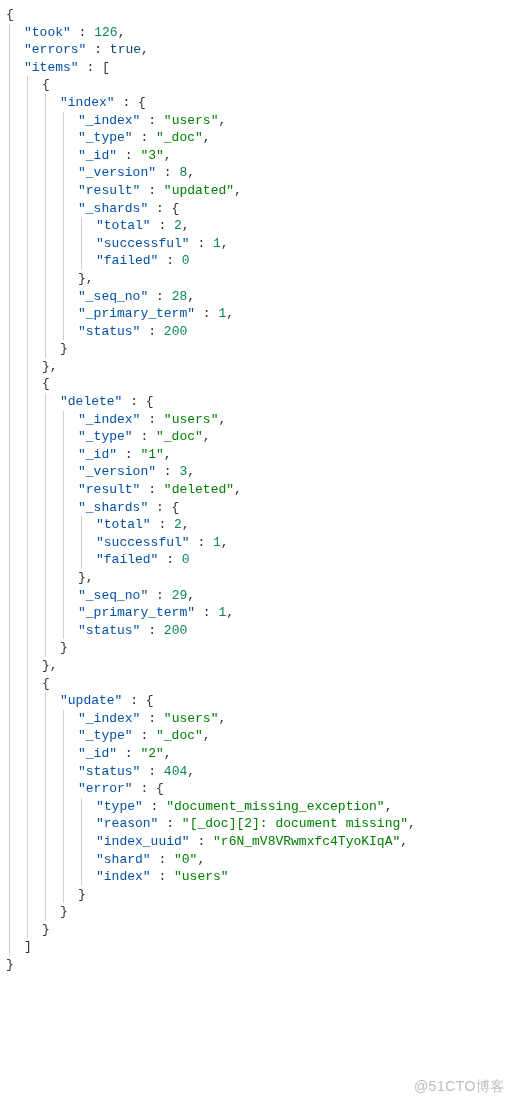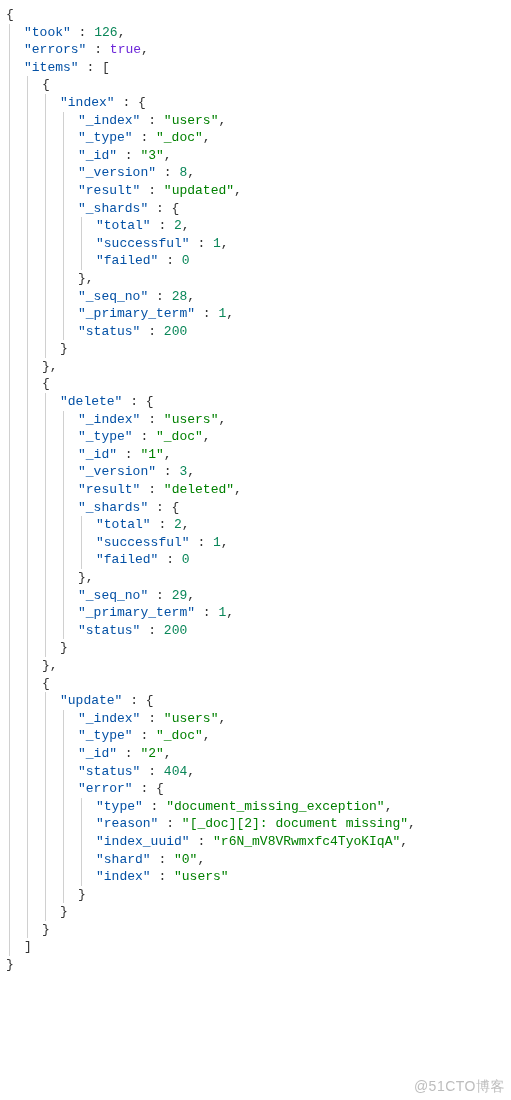--- a/index.html
+++ b/index.html
@@ -8,21 +8,21 @@
     font-size:13px;
     line-height:17.6px;
     white-space:pre;
     padding:6px 0 0 6px;
     color:#333;
   }
   .p{color:#333}      
   .k{color:#0451a5}   
   .s{color:#008000}   
   .n{color:#098658}   
-  .b{color:#6d28d9}   
+  .b{color:#0c4a6e}   
   .g{position:relative}
   .g::before{
     content:"";
     position:absolute;
     left:0;top:0;bottom:0;
     border-left:1px solid #d0d0d0;
   }
   .watermark{
     position:fixed;
     right:6px;bottom:4px;

